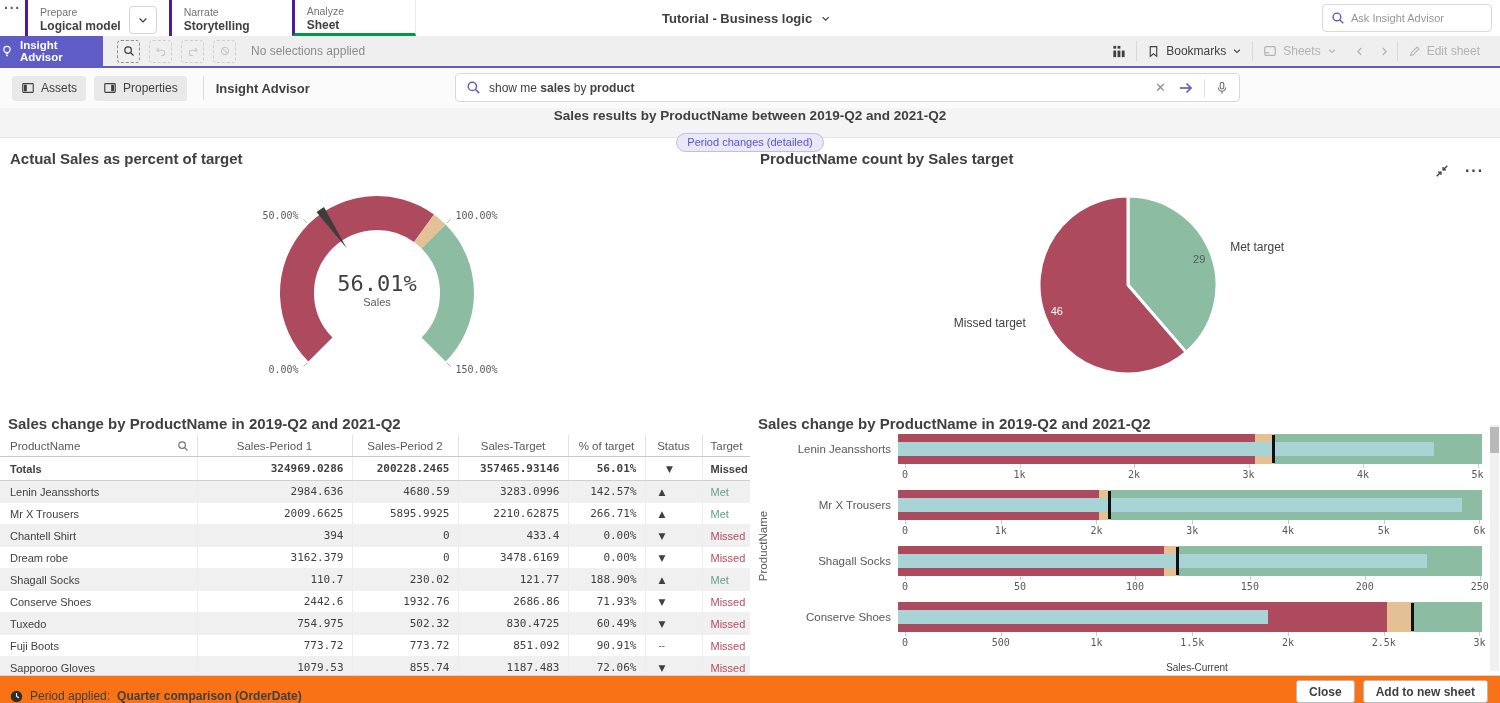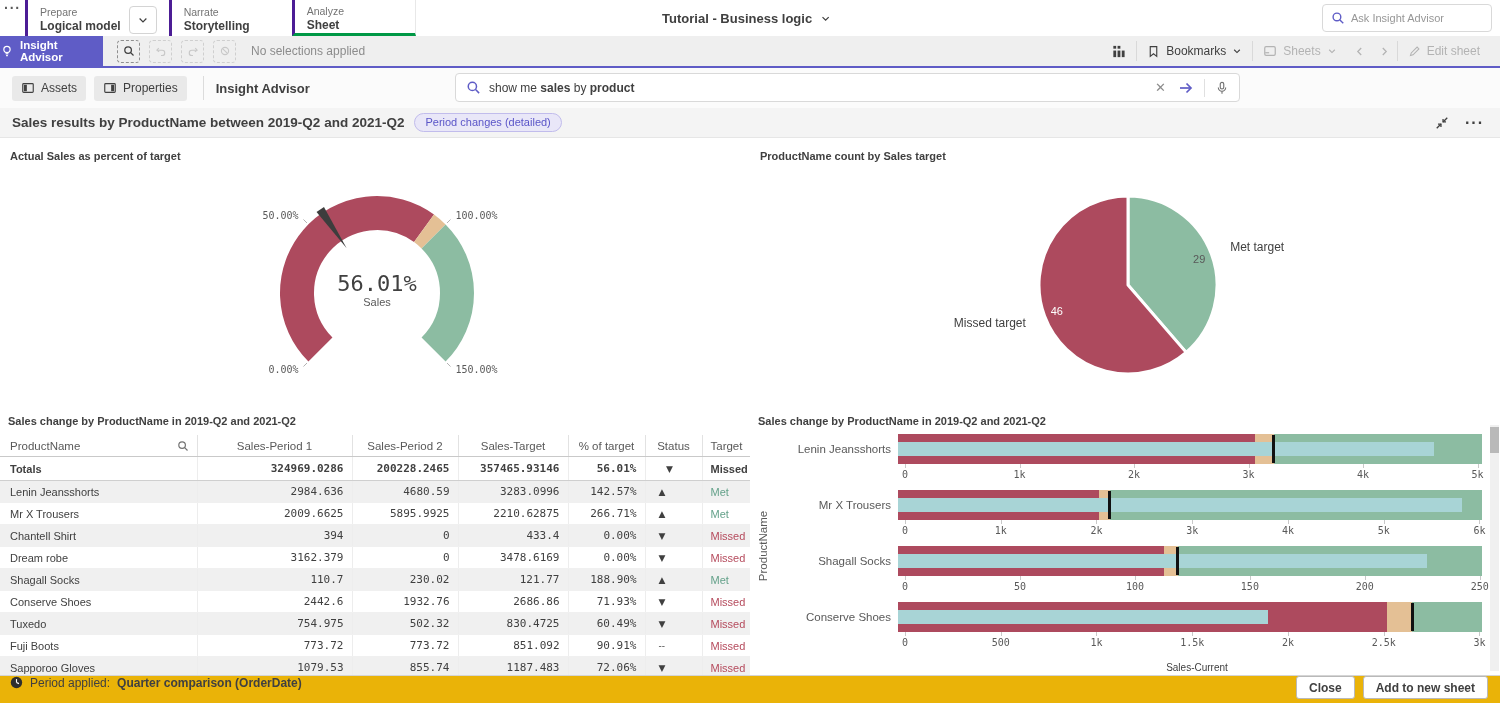--- a/index.html
+++ b/index.html
@@ -52,30 +52,30 @@
   .panel-title{font-weight:700;font-size:13px;color:#404040;}
   .query-box{position:absolute;left:455px;top:5px;width:785px;height:29px;border:1px solid #d9d9d9;border-radius:4px;
              background:#fff;display:flex;align-items:center;gap:8px;padding:0 10px;box-sizing:border-box;}
   .query-text{font-size:12px;color:#404040;flex:1;}
   .query-text b{font-weight:700;}
   .q-clear{color:#8c8c8c;font-size:13px;padding:0 4px;}
   .q-sep{width:1px;height:18px;background:#e0e0e0;margin:0 2px;}
 
   
   .results-header{height:29px;background:#f4f4f4;border-bottom:1px solid #e6e6e6;display:flex;align-items:center;
-                  padding:0 12px;gap:10px;}
+                  padding:0 12px;gap:10px;flex-direction:column;}
   .results-title{font-weight:700;font-size:13.5px;color:#404040;}
   .badge{font-size:11px;color:#5a55c8;background:#e9e7f8;border:1px solid #c1bcec;border-radius:10px;
          padding:2px 10px;line-height:13px;}
   .rh-icons{margin-left:auto;display:flex;align-items:center;gap:16px;color:#404040;padding-right:4px;}
 
   
   .content{height:537px;display:grid;grid-template-columns:750px 750px;grid-template-rows:275px 262px;background:#fff;}
   .cell{position:relative;overflow:hidden;}
-  .chart-title{position:absolute;left:10px;top:12px;font-weight:700;font-size:11px;color:#404040;z-index:2;}
+  .chart-title{position:absolute;left:10px;top:12px;font-weight:700;font-size:15px;color:#404040;z-index:2;}
   .chart-title.tight{top:2px;left:8px;}
   .chart-host{position:absolute;left:0;top:0;right:0;bottom:0;}
 
   
   .tbl-wrap{position:absolute;left:0;right:0;top:22px;bottom:0;overflow:hidden;}
   table.qtable{border-collapse:collapse;table-layout:fixed;width:750px;font-size:11px;}
   .qtable th{font-weight:400;color:#595959;font-size:11.5px;padding:3px 8px;height:15px;
              border-bottom:1px solid #c9c9c9;border-right:1px solid #e2e2e2;overflow:hidden;white-space:nowrap;}
   .qtable th.first{text-align:left;padding-left:10px;}
   .qtable td{padding:3px 8px;height:15px;border-right:1px solid #ededed;border-bottom:1px solid #f0f0f0;
@@ -105,21 +105,21 @@
   .btm{position:absolute;top:0;width:1px;height:4px;background:#c9c9c9;}
   .btl{position:absolute;top:5px;transform:translateX(-50%);font-size:10px;color:#595959;
        font-family:"DejaVu Sans Mono",monospace;}
   .xlab{position:absolute;left:155px;width:584px;text-align:center;bottom:2px;font-size:10px;color:#404040;}
   .ylab{position:absolute;left:-36px;top:126px;width:100px;height:14px;text-align:center;
         transform:rotate(-90deg);font-size:11.5px;color:#595959;}
   .sb-track{position:absolute;right:1px;top:12px;bottom:4px;width:9px;background:#f0f0f0;}
   .sb-thumb{position:absolute;right:0;top:2px;width:9px;height:26px;background:#b9b9b9;}
 
   
-  .footer{height:27px;border-top:1px solid #d5d5d5;background:#eab308;display:flex;align-items:flex-start;
+  .footer{height:27px;border-top:1px solid #d5d5d5;background:#f97316;display:flex;align-items:flex-end;
           padding:0 10px;gap:7px;font-size:12px;}
   .fvalue{font-weight:700;}
   .f-right{margin-left:auto;display:flex;gap:8px;padding-right:2px;}
   .fbtn{height:21px;background:#fff;border:1px solid #b9b9b9;border-radius:3px;padding:0 12px;font-size:12px;
         font-weight:700;color:#404040;display:flex;align-items:center;}
 </style>
 </head>
 <body>
 
 <div class="topbar">

